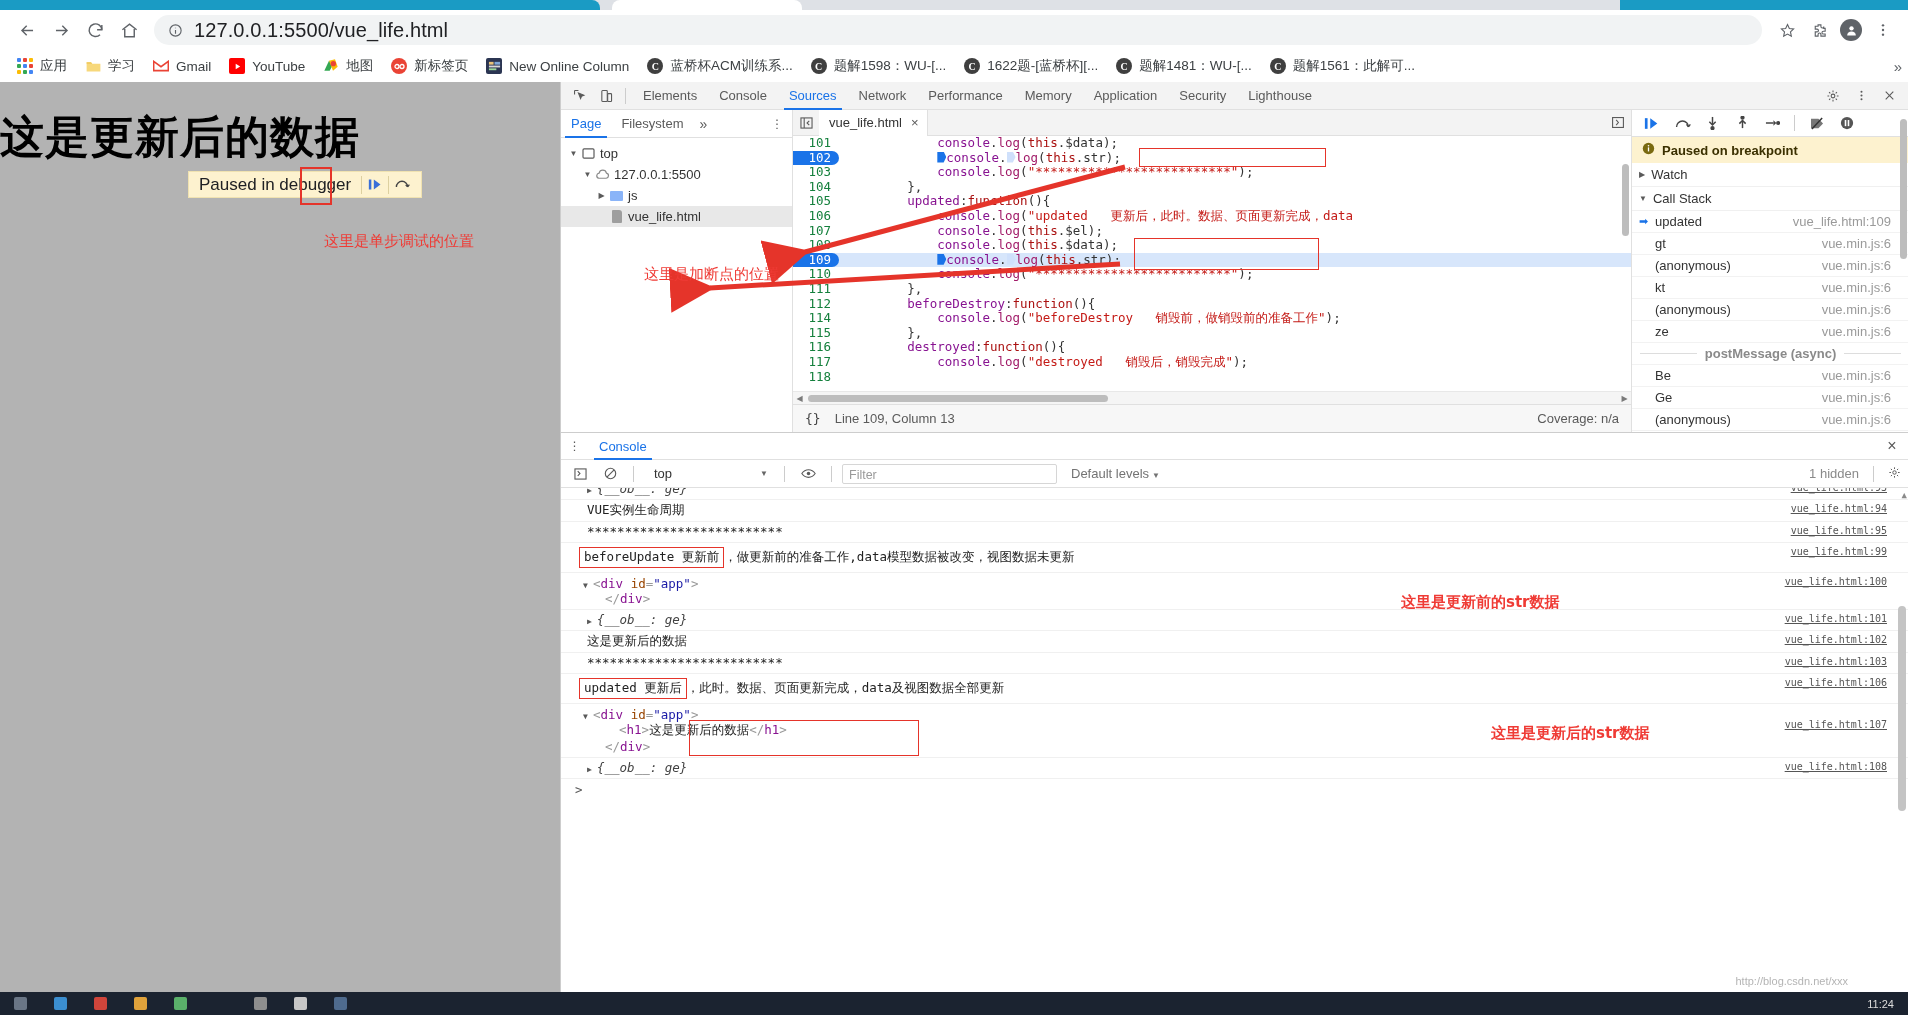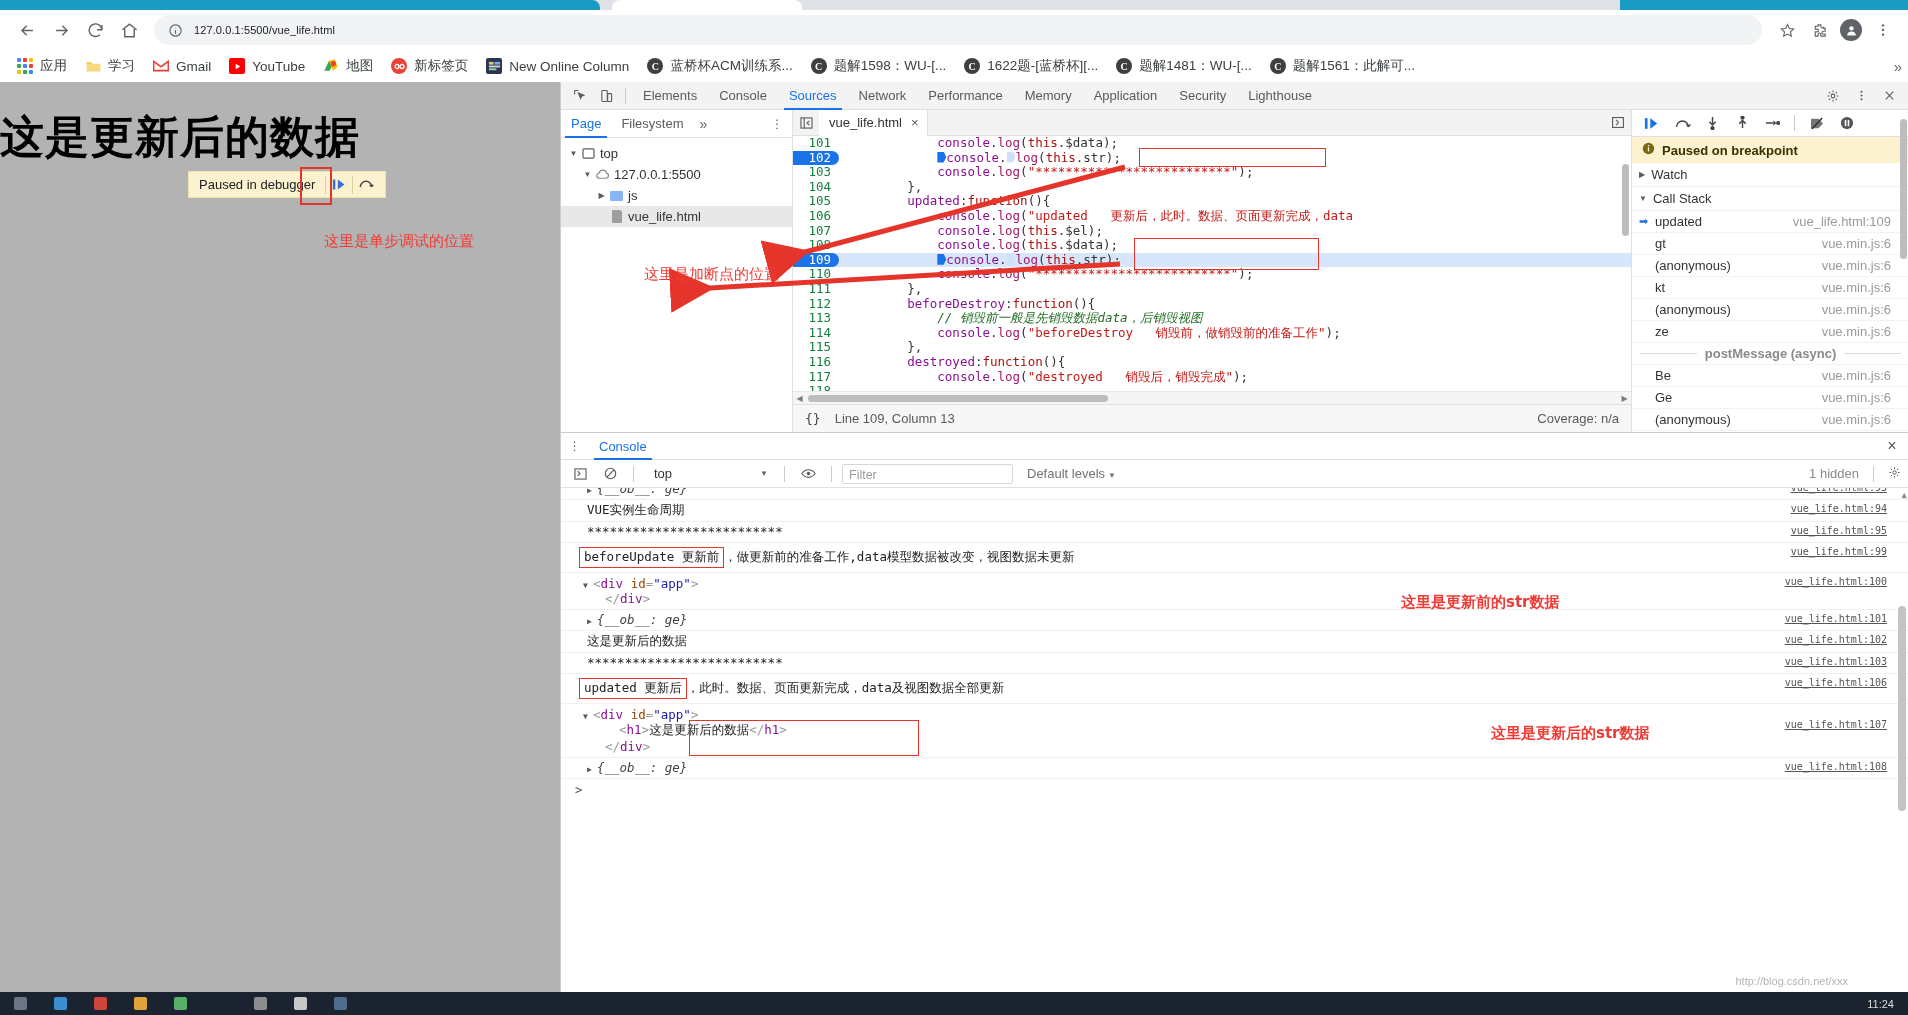--- a/index.html
+++ b/index.html
@@ -18,41 +18,41 @@
   .tab-a { position:absolute; left:0; top:0; width:600px; height:10px; background:#1a9bc4; border-radius:0 8px 0 0; }
   .tab-b { position:absolute; left:612px; top:0; width:190px; height:10px; background:#ffffff; border-radius:8px 8px 0 0; }
   .tab-c { position:absolute; left:1620px; top:0; width:288px; height:10px; background:#1a9bc4; }
 
   .toolbar { position:absolute; left:0; top:10px; width:1908px; height:40px; background:#ffffff; display:flex; align-items:center; padding:0 10px; }
   .nav-btn { width:34px; height:34px; display:flex; align-items:center; justify-content:center; color:#5f6368; flex:0 0 auto; }
   .nav-btn svg { display:block; }
   .omnibox {
     flex:1 1 auto; height:30px; margin-left:8px; margin-right:10px;
     background:#f1f3f4; border-radius:16px; display:flex; align-items:center;
-    padding:0 14px; color:#202124; font-size:11px;
+    padding:0 14px; color:#202124; font-size:20px;
   }
   .omnibox .info-ic { margin-right:11px; color:#5f6368; display:flex; }
   .omnibox .url { letter-spacing:0.1px; }
   .tb-right { display:flex; align-items:center; gap:2px; flex:0 0 auto; }
   .tb-icon { width:30px; height:30px; display:flex; align-items:center; justify-content:center; color:#5f6368; }
   .avatar-circ { width:22px;height:22px;border-radius:50%;background:#5f6368;display:flex;align-items:center;justify-content:center;color:#fff;font-size:11px;}
 
   .bookmarks { position:absolute; left:0; top:50px; width:1908px; height:32px; background:#fff; display:flex; align-items:center; padding-left:8px; overflow:hidden; }
   .bm { display:flex; align-items:center; gap:7px; padding:3px 9px; white-space:nowrap; font-size:13.5px; color:#3c4043; flex:0 0 auto; }
   .bm-ico { width:16px; height:16px; flex:0 0 16px; display:flex; align-items:center; justify-content:center; border-radius:2px; font-size:10px; }
   .apps-grid { display:grid; grid-template-columns:repeat(3,4px); grid-template-rows:repeat(3,4px); gap:2px; }
   .apps-grid i { width:4px; height:4px; border-radius:1px; display:block; }
   .chev-right { position:absolute; right:6px; top:8px; color:#5f6368; font-size:15px; }
 
   
   #page-viewport { position:absolute; left:0; top:82px; width:560px; height:933px; background:#b3b3b3; }
   #page-h1 { position:absolute; left:0px; top:26px; font-size:44px; font-weight:bold; color:#000; font-family:"DejaVu Sans", sans-serif; letter-spacing:1px; }
   .paused-bar {
     position:absolute; left:188px; top:89px; height:27px; background:#fdf2cf;
-    display:flex; align-items:center; padding:0 6px 0 10px; gap:0px; font-size:13px; color:#202124;
+    display:flex; align-items:center; padding:0 6px 0 10px; gap:0px; font-size:17px; color:#202124;
     border:1px solid #f0e2b0;
   }
   .paused-bar .lbl { padding-right:10px; }
   .pb-sep { width:1px; height:18px; background:#ddd0a0; }
   .pb-btn { width:26px; height:24px; display:flex; align-items:center; justify-content:center; }
   .redbox-step { position:absolute; left:300px; top:85px; width:32px; height:38px; border:2px solid #e5342a; }
   .ann-step { position:absolute; left:324px; top:150px; color:#ef3b35; font-size:15px; font-family:"DejaVu Sans", sans-serif; }
   .ann-bp { position:absolute; left:644px; top:265px; color:#ef3b35; font-size:15px; font-family:"DejaVu Sans", sans-serif; z-index:30;}
 
   
@@ -133,21 +133,21 @@
   .drawer { position:absolute; left:0; top:322px; width:1348px; bottom:0; border-top:1px solid #cdcdcd; background:#fff; }
   .drawer-tabs { height:27px; display:flex; align-items:center; border-bottom:1px solid #e0e0e0; }
   .dw-kebab { width:28px; text-align:center; color:#5a5a5a; font-size:12px; letter-spacing:1px; }
   .dw-tab { padding:0 10px; height:27px; line-height:27px; font-size:13px; color:#1a73e8; position:relative; }
   .dw-tab:after { content:""; position:absolute; left:5px; right:5px; bottom:0; height:2px; background:#1a73e8; }
   .dw-close { margin-left:auto; width:34px; text-align:center; color:#5a5a5a; font-size:16px; }
 
   .con-toolbar { height:28px; display:flex; align-items:center; border-bottom:1px solid #e0e0e0; padding-left:6px; gap:4px; font-size:13px; color:#5a5a5a; }
   .con-ctx { display:flex; align-items:center; width:130px; height:20px; padding-left:10px; color:#333; }
   .con-ctx .cv { margin-left:auto; font-size:8px; color:#666; padding-right:6px; }
-  .con-filter { width:171px; height:20px; border:1px solid #d6d6d6; border-radius:2px; padding:0 6px; line-height:20px; color:#9a9a9a; background:#fff; font-size:12.5px; }
+  .con-filter { width:215px; height:20px; border:1px solid #d6d6d6; border-radius:2px; padding:0 6px; line-height:20px; color:#9a9a9a; background:#fff; font-size:12.5px; }
   .con-levels { padding-left:10px; color:#737373; }
   .con-levels .cv { font-size:8px; margin-left:3px; }
   .con-right { margin-left:auto; display:flex; align-items:center; gap:8px; padding-right:8px; color:#8a8a8a; }
 
   .con-log { position:absolute; left:0; right:0; top:55px; bottom:0; overflow:hidden; font-family:"DejaVu Sans Mono","Liberation Mono",monospace; font-size:12.5px; }
   .lrow { position:relative; border-bottom:1px solid #f0f0f0; padding:2px 0 2px 14px; min-height:21px; color:#222; }
   .lrow .link { position:absolute; right:22px; top:3px; color:#555; text-decoration:underline; font-size:10px;text-align:center; }
   .tri { display:inline-block; width:10px; color:#5a5a5a; font-size:8px; }
   .objtxt { font-style:italic; color:#444; }
   .htmltag { color:#881391; }
@@ -513,21 +513,20 @@
             <div class="cline"><span class="gut">108</span><span class="src">            <span class="prop">console</span>.<span class="fn">log</span>(<span class="kw">this</span>.$data);</span></div>
 
             <div class="cline cur"><span class="gut">109</span><span class="src">            <span class="bp-arrow"></span><span class="prop">console</span>.<span class="bp-arrow lite"></span><span class="fn">log</span>(<span class="kw">this</span>.str);</span></div>
 
             <div class="cline"><span class="gut">110</span><span class="src">            <span class="prop">console</span>.<span class="fn">log</span>(<span class="str">"**************************"</span>);</span></div>
 
             <div class="cline"><span class="gut">111</span><span class="src">        },</span></div>
 
             <div class="cline"><span class="gut">112</span><span class="src">        <span class="prop">beforeDestroy</span>:<span class="kw">function</span>(){</span></div>
 
-            <div class="cline"><span class="gut">113</span><span class="src">            <span class="cm">// 销毁前一般是先销毁数据data，后销毁视图</span></span></div>
 
             <div class="cline"><span class="gut">114</span><span class="src">            <span class="prop">console</span>.<span class="fn">log</span>(<span class="str">"beforeDestroy   销毁前，做销毁前的准备工作"</span>);</span></div>
 
             <div class="cline"><span class="gut">115</span><span class="src">        },</span></div>
 
             <div class="cline"><span class="gut">116</span><span class="src">        <span class="prop">destroyed</span>:<span class="kw">function</span>(){</span></div>
 
             <div class="cline"><span class="gut">117</span><span class="src">            <span class="prop">console</span>.<span class="fn">log</span>(<span class="str">"destroyed   销毁后，销毁完成"</span>);</span></div>
 
             <div class="cline"><span class="gut">118</span><span class="src"></span></div>

